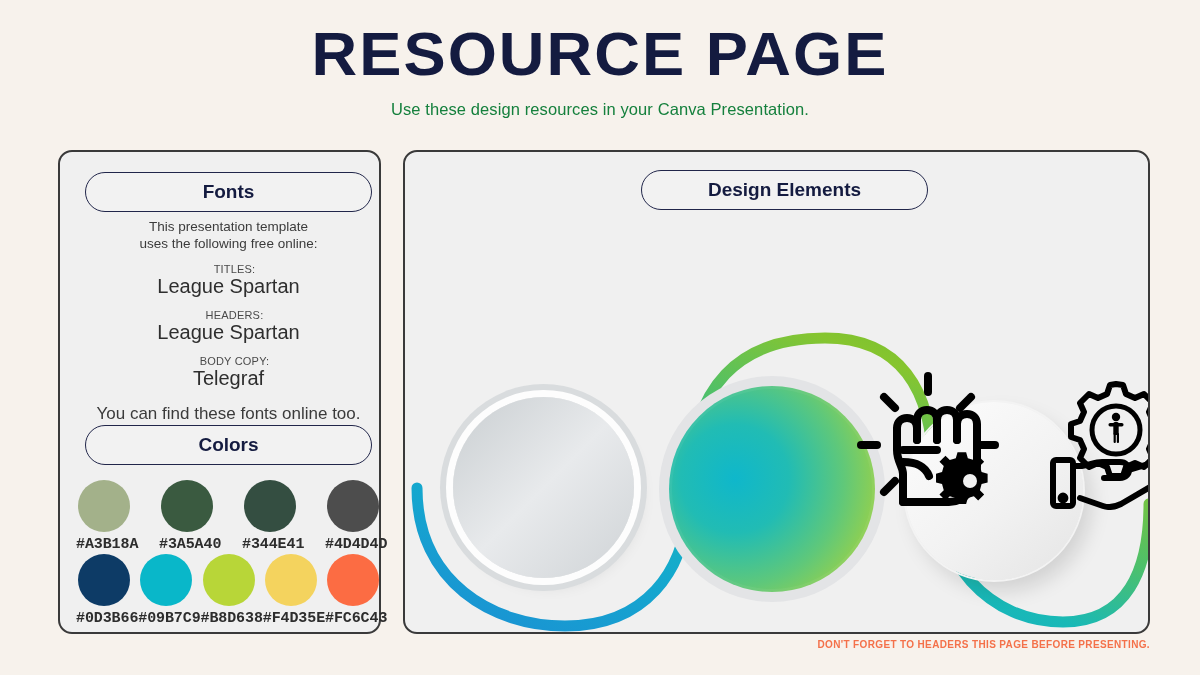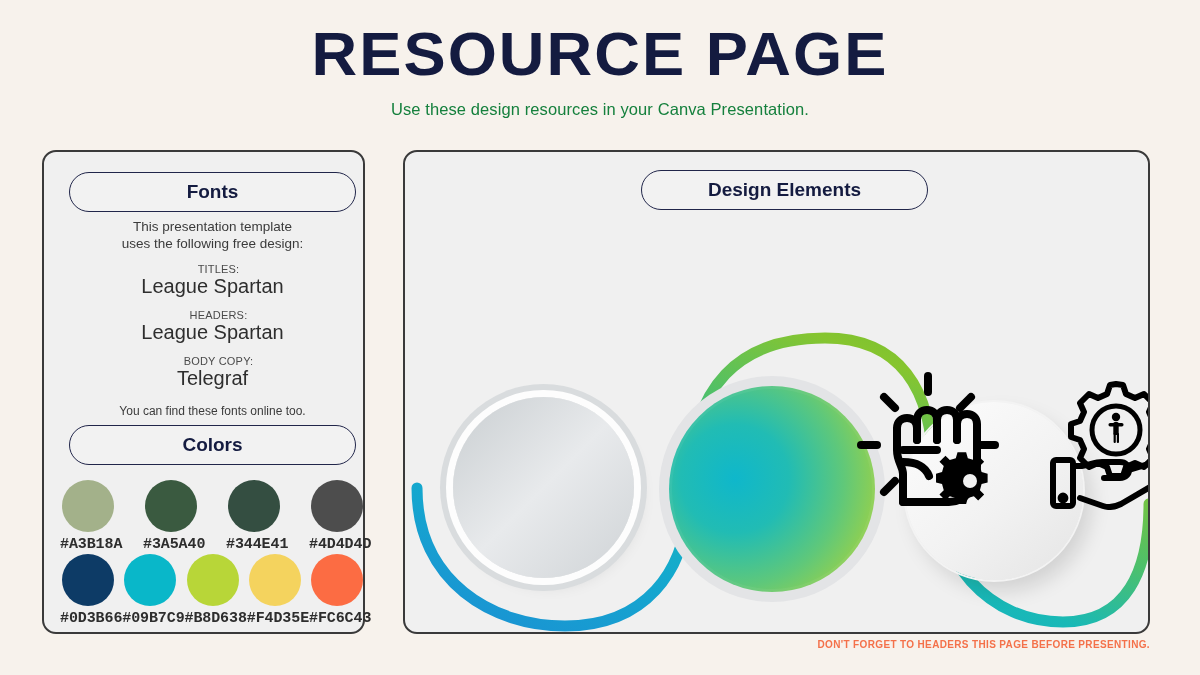--- a/index.html
+++ b/index.html
@@ -36,21 +36,21 @@
     letter-spacing: .1px;
   }
 
   
   .panel {
     position: absolute;
     background: #f0f0f0;
     border: 2px solid #3a3a3a;
     border-radius: 14px;
   }
-  #fonts-panel  { left: 42px;  top: 150px; width: 323px; height: 484px; }
+  #fonts-panel  { left: 58px;  top: 150px; width: 323px; height: 484px; }
   #elements-panel { left: 403px; top: 150px; width: 747px; height: 484px; overflow: hidden; }
 
   .pill {
     position: absolute;
     background: #f2f2f2;
     border: 1.6px solid #21264a;
     border-radius: 22px;
     display: flex; align-items: center; justify-content: center;
     font-weight: 700;
     color: #141b40;
@@ -61,21 +61,21 @@
 
   
   #fonts-text {
     position: absolute; left: 0; top: 66px; width: 337px;
     text-align: center; color: #333;
   }
   #fonts-text .intro { font-size: 13.5px; line-height: 17px; color: #3b3b3b; }
   #fonts-text .grp { margin-top: 11px; }
   #fonts-text .lbl { font-size: 11px; color: #4a4a4a; letter-spacing: .2px; padding-left: 12px; }
   #fonts-text .val { font-size: 20px; color: #2e2e2e; line-height: 24px; margin-top: -1px; }
-  #fonts-text .outro { margin-top: 14px; font-size: 12px; color: #3b3b3b; }
+  #fonts-text .outro { margin-top: 14px; font-size: 17px; color: #3b3b3b; }
 
   
   .swatch-row {
     position: absolute; left: 16px; width: 305px;
     display: flex; justify-content: space-between;
   }
   #swatch-row-0 { top: 328px; }
   #swatch-row-1 { top: 402px; }
   .swatch-cell { width: 56px; text-align: center; }
   .swatch-dot {
@@ -135,21 +135,21 @@
 
   <div class="panel" id="fonts-panel">
 
     <div class="pill" id="fonts-pill">
       <span>Fonts</span>
     </div>
 
     <div id="fonts-text">
       <div class="intro">
         <div>This presentation template</div>
-        <div>uses the following free design:</div>
+        <div>uses the following free online:</div>
       </div>
       <div class="grp">
         <div class="lbl">TITLES:</div>
         <div class="val">League Spartan</div>
       </div>
       <div class="grp">
         <div class="lbl">HEADERS:</div>
         <div class="val">League Spartan</div>
       </div>
       <div class="grp">

